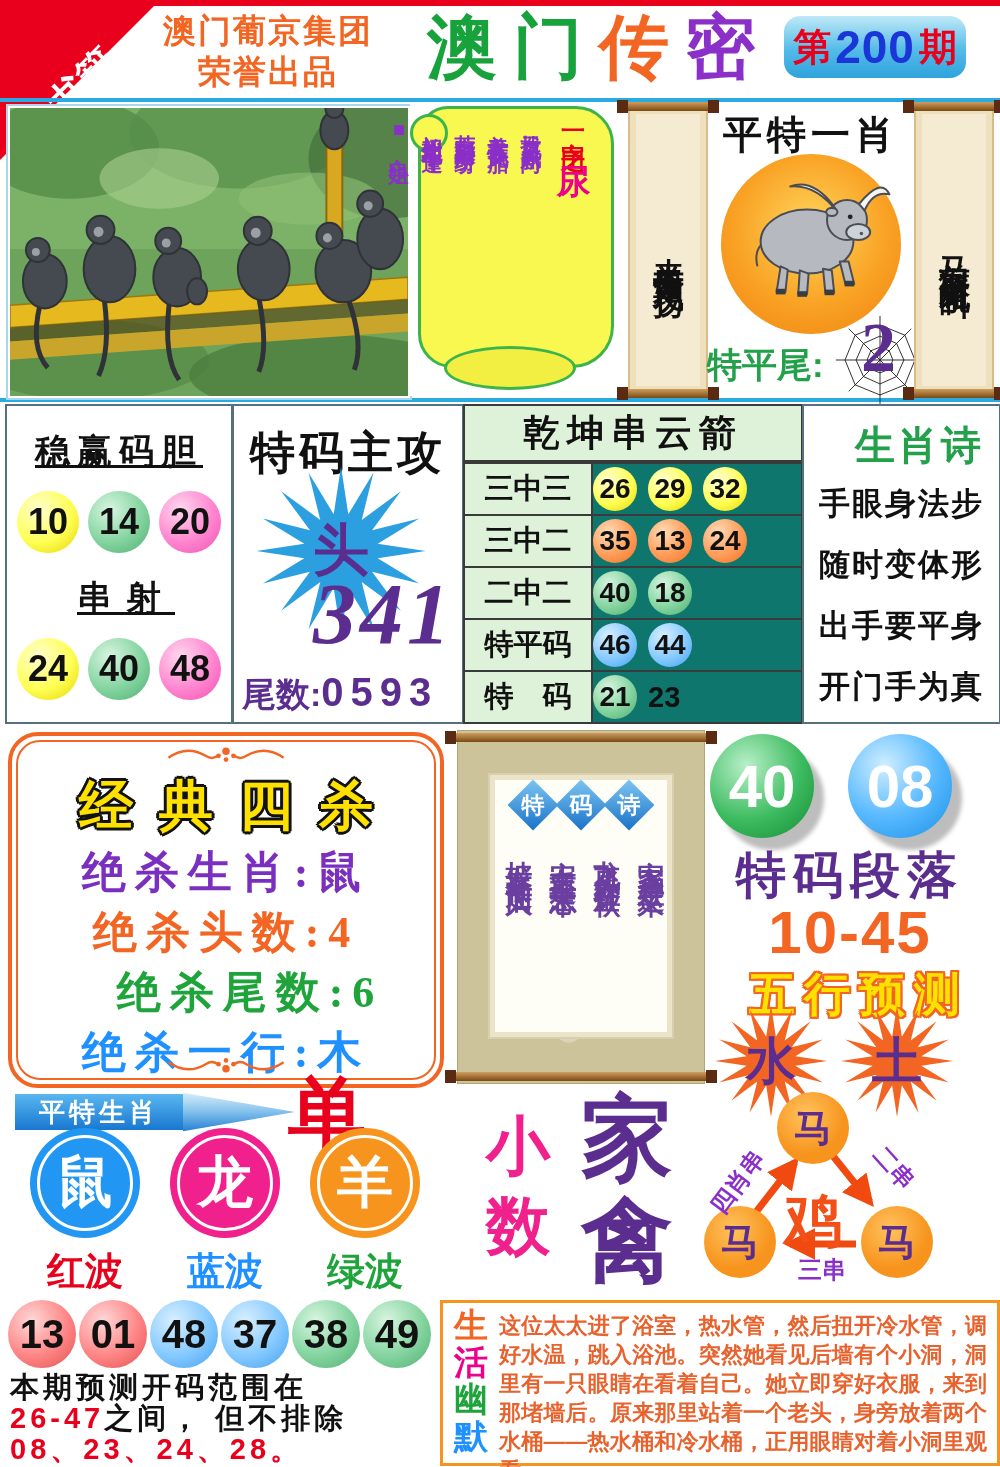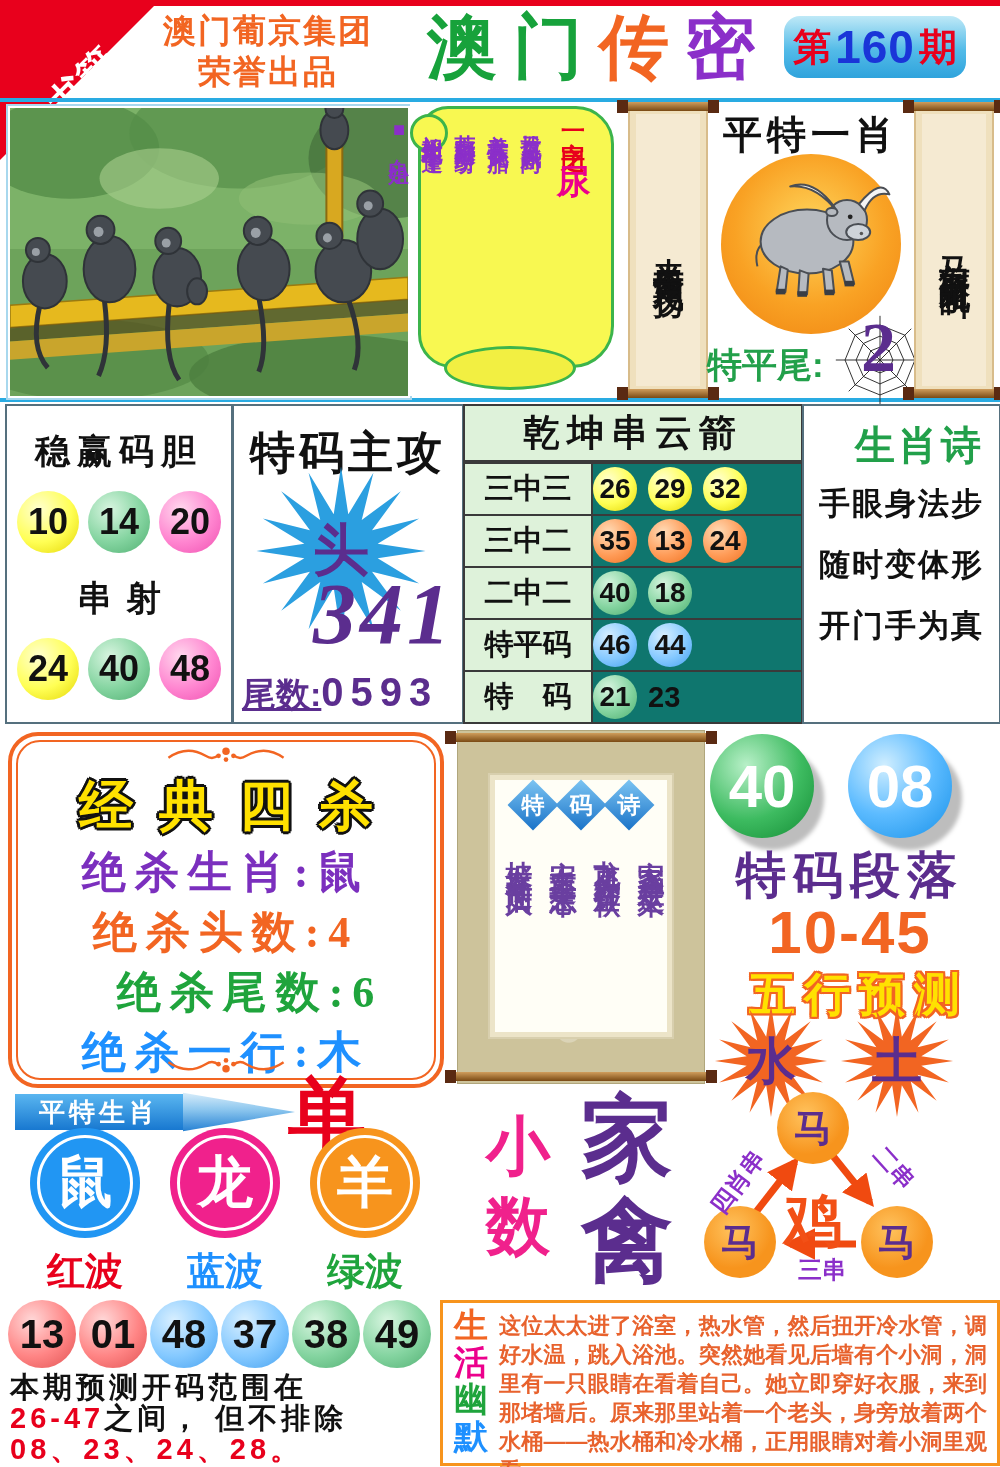--- a/index.html
+++ b/index.html
@@ -61,32 +61,32 @@
   .pt-circle{left:96px;top:52px;width:180px;height:180px;border-radius:50%;
              background:radial-gradient(circle at 50% 42%,#ffd75e 0%,#f9a224 55%,#ef8210 100%);}
   .pt-tail{left:82px;top:240px;font-weight:900;font-size:35px;color:#22a04a;}
   .web{left:196px;top:212px;width:118px;height:92px;}
   .web-num{left:236px;top:206px;font-size:70px;font-weight:900;color:#5b2d8e;
            font-family:"Liberation Serif",serif;}
 
   
   .box{border:2px solid #55707e;background:#fff;}
   .bx1{left:5px;top:404px;width:224px;height:316px;}
-  .bx1 .t{margin-top:22px;text-align:center;font-weight:900;font-size:35px;letter-spacing:7px;color:#111;}
+  .bx1 .t{margin-top:22px;text-align:center;font-weight:900;font-size:35px;letter-spacing:7px;color:#111;text-decoration:underline;}
   .ballrow{display:flex;justify-content:center;gap:9px;margin-top:16px;}
   .bx2{left:232px;top:404px;width:228px;height:316px;}
   .bx2 .t{margin-top:17px;text-align:center;font-weight:900;font-size:45px;letter-spacing:4px;color:#111;}
   .star-wrap{left:18px;top:56px;width:178px;height:178px;}
   .star-wrap svg{position:absolute;inset:0;}
   .star-char{position:absolute;inset:0;display:flex;align-items:center;justify-content:center;
              font-size:56px;font-weight:900;color:#5b2d8e;font-family:"Liberation Serif",serif;}
   .attack-num{right:8px;top:158px;font-size:86px;font-weight:900;font-style:italic;
               color:#5b2d8e;font-family:"Liberation Serif",serif;letter-spacing:4px;}
   .attack-tail{left:8px;bottom:4px;color:#5b2d8e;font-weight:900;}
-  .attack-tail .lb{font-size:34px;text-decoration:underline;}
+  .attack-tail .lb{font-size:34px;}
   .attack-tail .dg{font-size:40px;letter-spacing:7px;}
 
   .bx3{left:463px;top:404px;width:336px;height:316px;border:2px solid #3a3a3a;}
   .qk-head{height:54px;background:#def2da;border-bottom:2px solid #3a3a3a;
            display:flex;align-items:center;justify-content:center;
            font-weight:900;font-size:37px;letter-spacing:7px;color:#111;}
   .qk-row{height:50px;display:flex;border-top:2px solid #3a3a3a;}
   .qk-row:first-of-type{border-top:none;}
   .qk-label{width:126px;background:#def2da;border-right:2px solid #3a3a3a;
             display:flex;align-items:center;justify-content:center;
@@ -217,21 +217,21 @@
 
   <div class="abs main-title">
     <span style="color: rgb(23, 162, 59);">澳</span>
     <span style="color: rgb(23, 162, 59);">门</span>
     <span style="color: rgb(242, 101, 34);">传</span>
     <span style="color: rgb(139, 47, 201);">密</span>
   </div>
 
   <div class="abs issue-badge">
     <span class="pfx">第</span>
-    <span class="num">160</span>
+    <span class="num">200</span>
     <span class="sfx">期</span>
   </div>
 
   <svg class="abs ribbon" viewBox="0 0 160 160">
     <polygon points="0,0 160,0 0,160" fill="#e8001c"></polygon>
     <text x="30" y="102" transform="rotate(-45 70 70)" font-size="40" font-weight="bold" fill="#ffffff" font-family="Liberation Serif, serif">书籍</text>
   </svg>
 
   <div class="abs divider" style="top:98px"></div>
   <div class="abs divider" style="top:398px"></div>
@@ -418,20 +418,21 @@
         <span class="ball b-tb c-green">21</span>
         <span class="qk-extra">23</span>
       </div>
     </div>
   </div>
 
   <div class="abs box bx4">
     <div class="t">生肖诗</div>
     <div class="ln">手眼身法步</div>
     <div class="ln">随时变体形</div>
+    <div class="ln">出手要平身</div>
     <div class="ln">开门手为真</div>
   </div>
 
   <div class="abs fk">
     <div class="fk-inner"></div>
     <svg class="fk-orn top" viewBox="0 0 140 24">
       <g stroke="#f26522" fill="none" stroke-width="2.5">
         <path d="M8,16 Q28,2 48,14 Q56,19 62,13"></path>
         <path d="M132,16 Q112,2 92,14 Q84,19 78,13"></path>
       </g>

